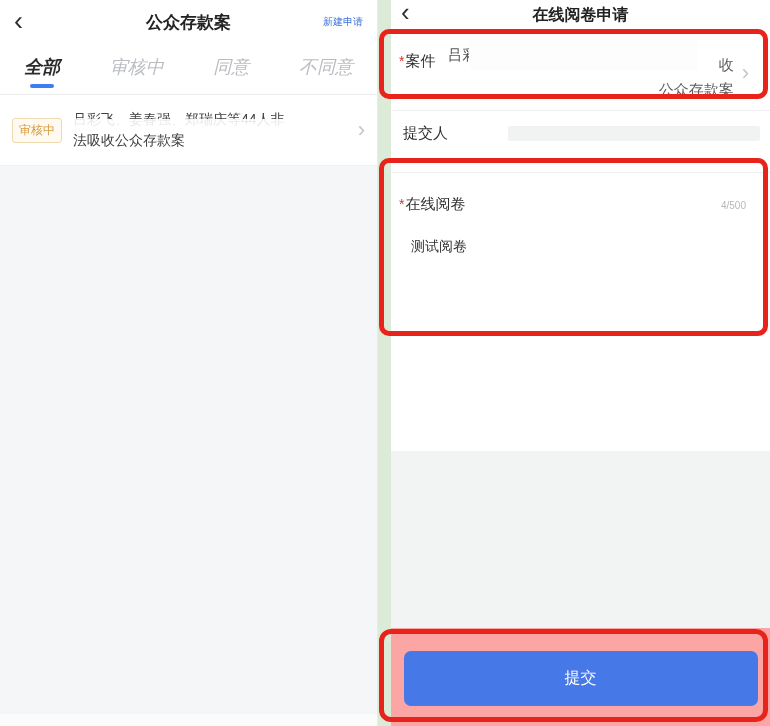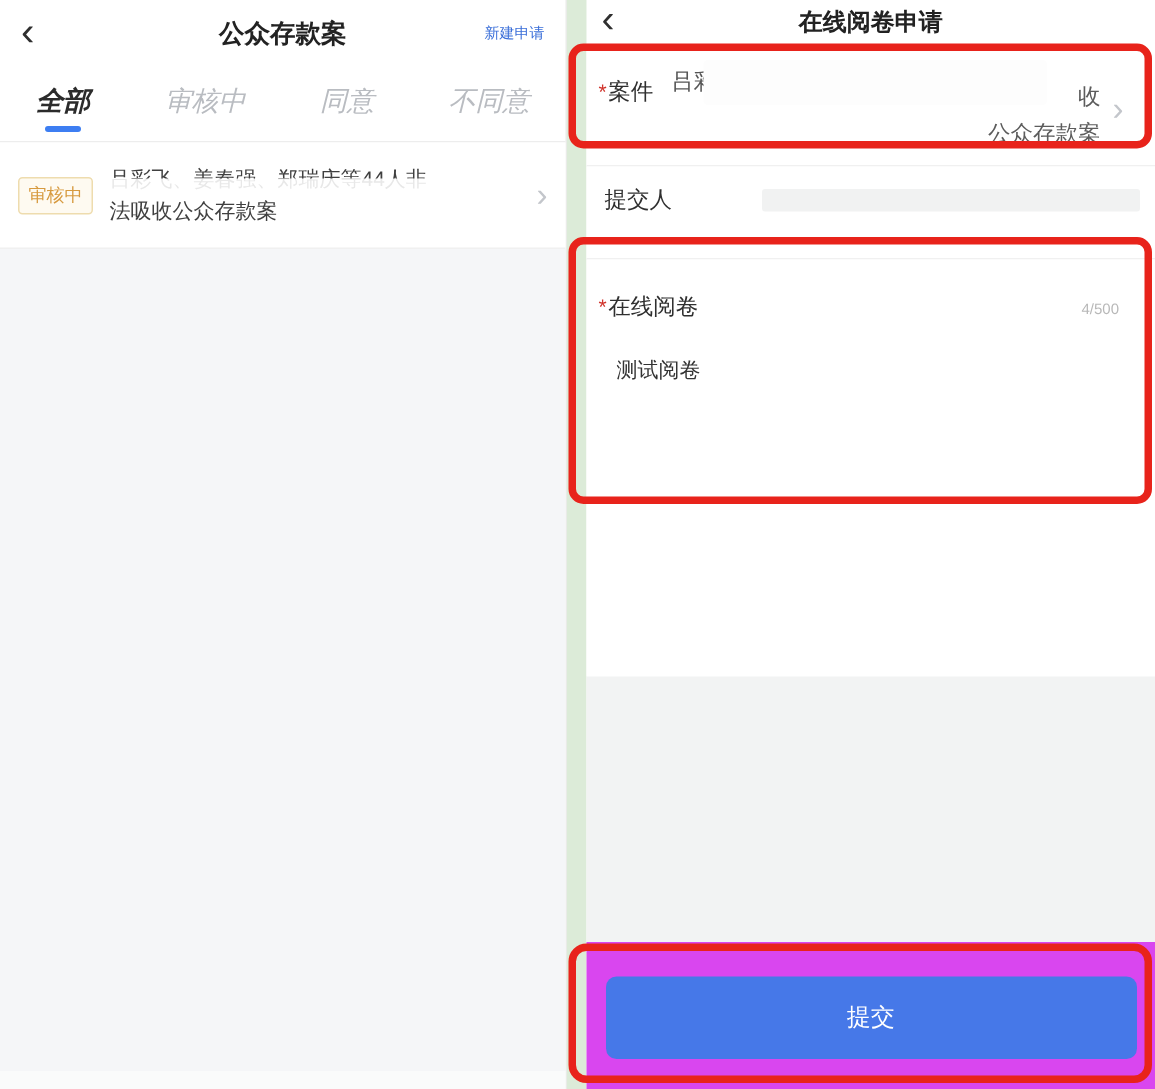--- a/index.html
+++ b/index.html
@@ -52,21 +52,21 @@
   .submitter-row .field-label{padding-top:0;}
   .value-redaction{flex:0 0 auto;margin-left:60px;width:252px;height:15px;background:#f1f2f2;border-radius:2px;}
 
   .reason-section{flex:0 0 auto;height:278px;background:#fff;padding:22px 24px 0 8px;box-sizing:border-box;}
   .reason-head{display:flex;justify-content:space-between;align-items:baseline;}
   .reason-label{font-size:15px;color:#2f2f2f;}
   .char-counter{font-size:10px;color:#b8b8b8;}
   .reason-value{margin:24px 0 0 12px;font-size:14px;color:#333;cursor:text;}
 
   .r-gray{flex:1 1 auto;background:#f2f3f3;}
-  .r-bottombar{flex:0 0 auto;height:98px;background:#d946ef;}
+  .r-bottombar{flex:0 0 auto;height:98px;background:#fca5a5;}
   .submit-btn{display:block;margin:23px auto 0 auto;width:354px;height:55px;border:none;border-radius:7px;
     background:#4678e8;color:#fff;font-size:16px;font-family:inherit;cursor:pointer;}
 
   
   .anno{position:absolute;border:5px solid #e8231b;border-radius:10px;box-sizing:border-box;pointer-events:none;z-index:20;}
   .anno1{left:379px;top:29px;width:389px;height:70px;}
   .anno2{left:379px;top:158px;width:389px;height:178px;}
   .anno3{left:379px;top:629px;width:389px;height:93px;border-radius:12px;}
 </style>
 </head>

